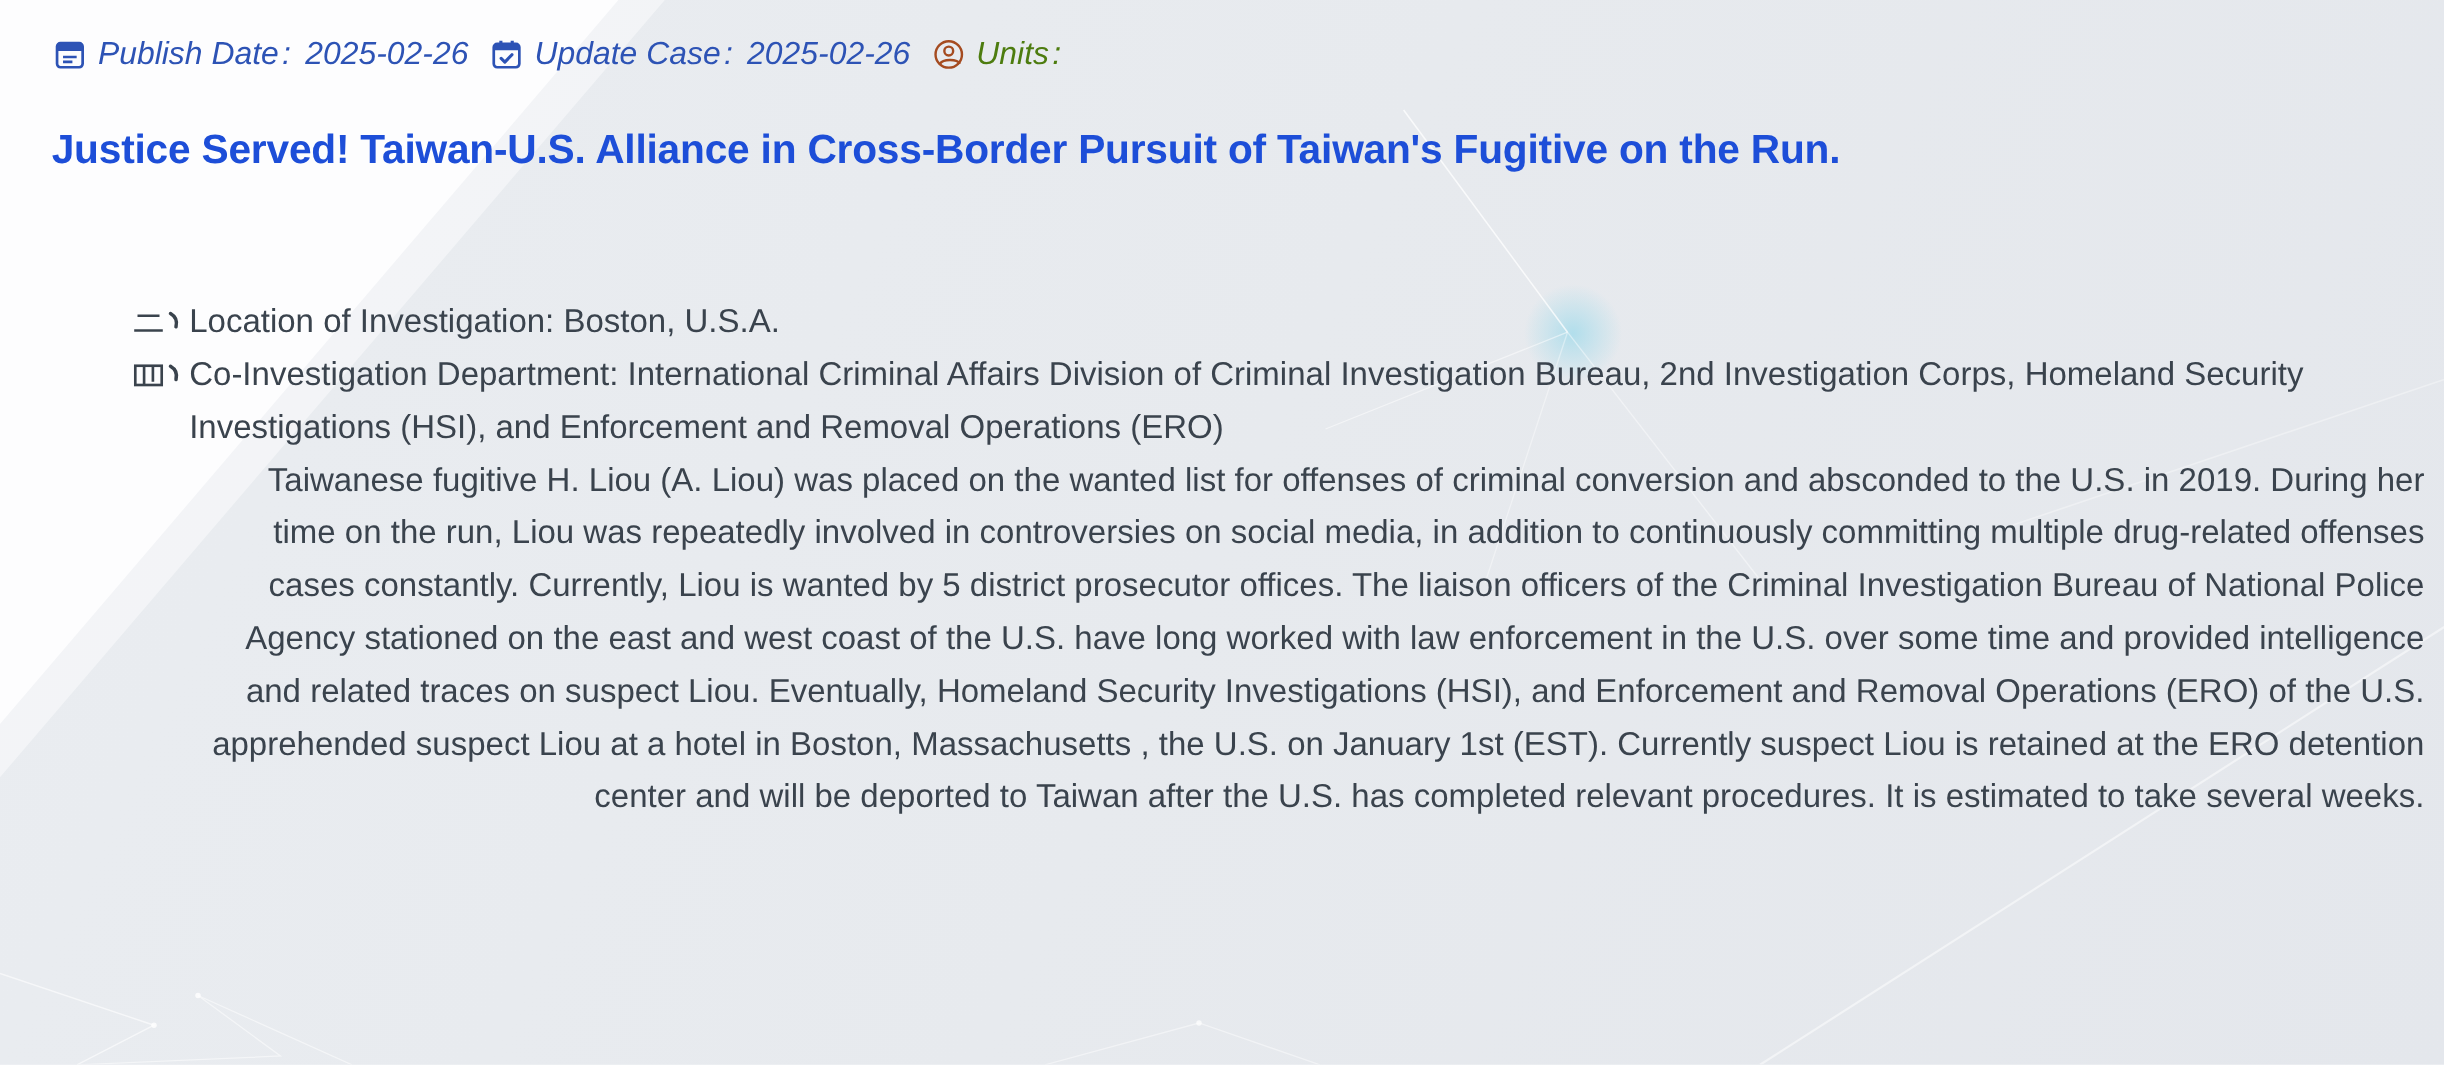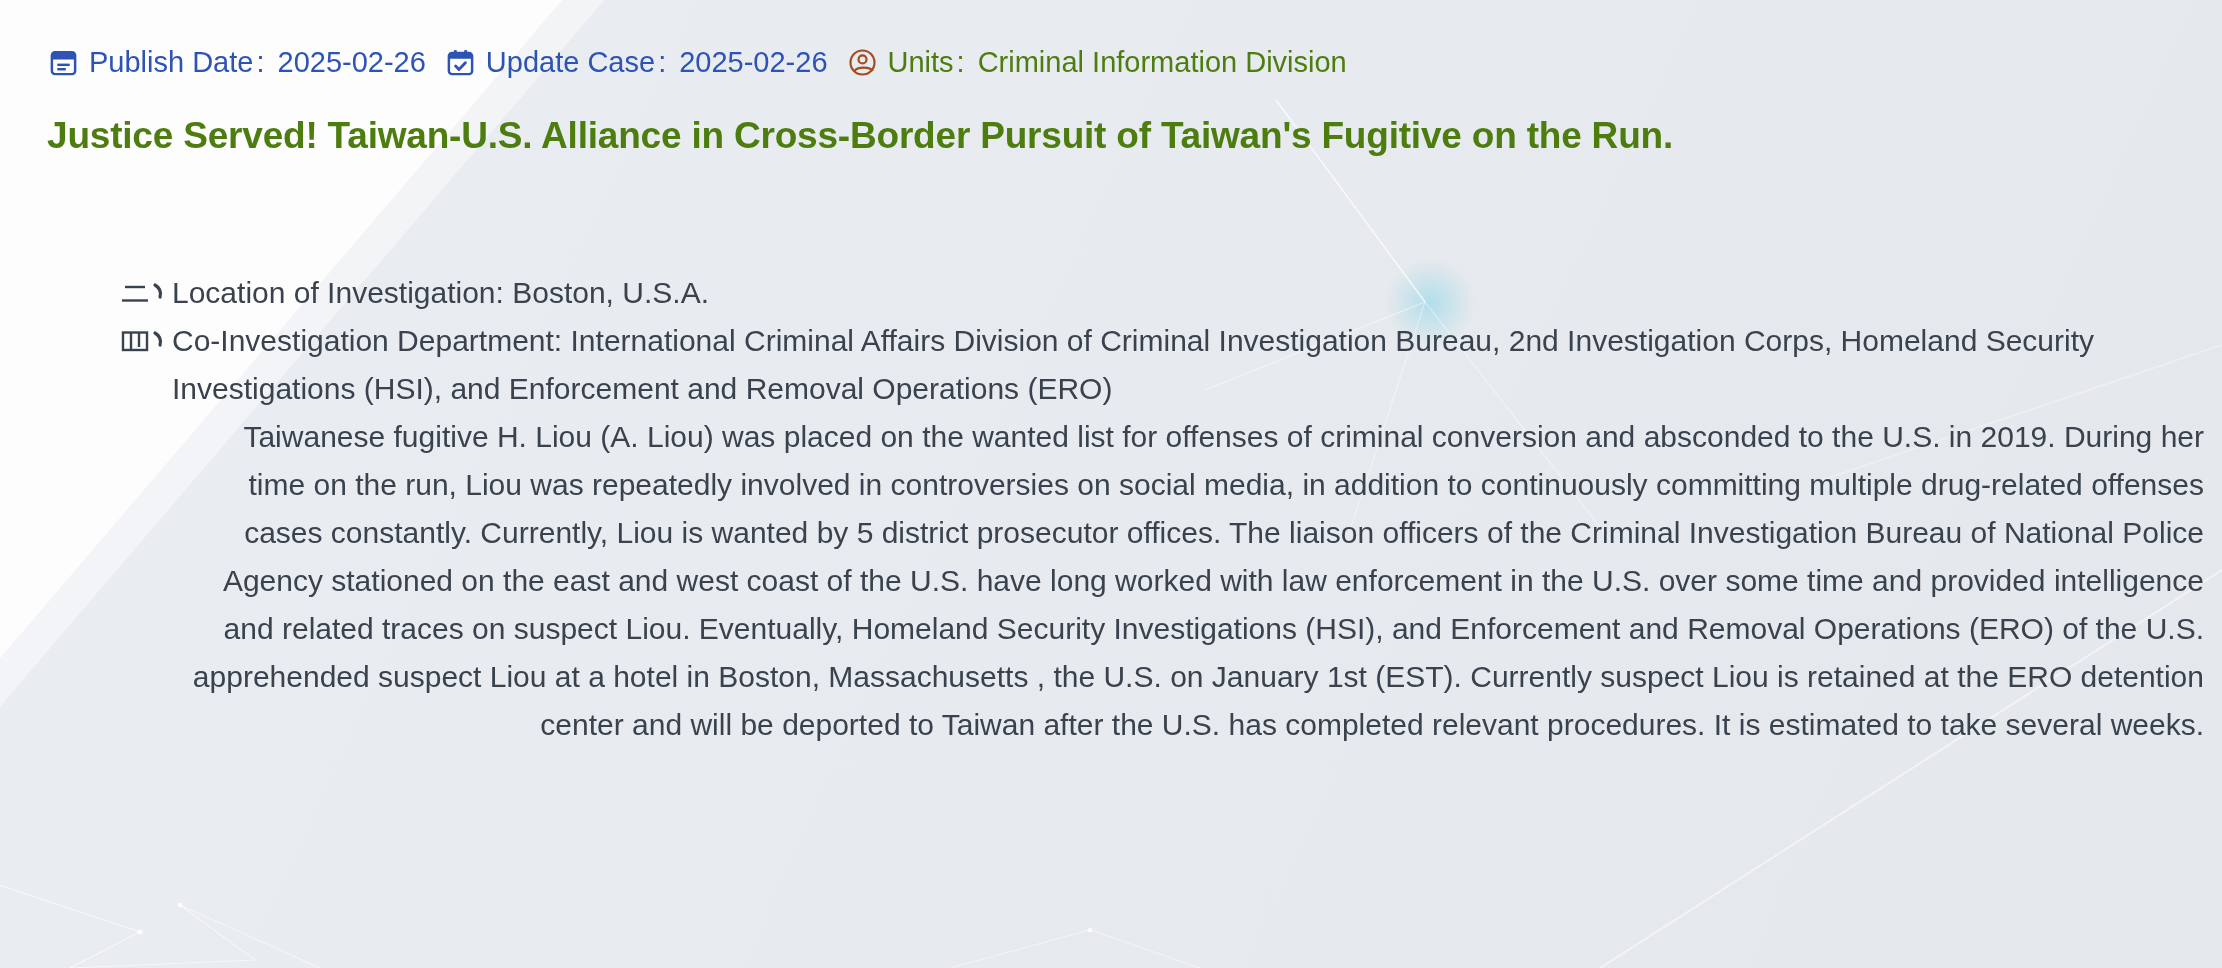--- a/index.html
+++ b/index.html
@@ -16,30 +16,30 @@
   .bg-wedge-soft{position:absolute;inset:0;background:rgba(255,255,255,.45);
     clip-path:polygon(0 0, 27.2% 0, 0 73%);}
   .bg-wedge{position:absolute;inset:0;background:#fdfdfe;
     clip-path:polygon(0 0, 25.3% 0, 0 68%);}
   .bg-glow{position:absolute;left:1385px;top:258px;width:90px;height:90px;
     background:radial-gradient(circle,rgba(168,220,235,.85) 0%,rgba(168,220,235,0) 70%);}
   .bg-decor{position:absolute;inset:0;}
   .bg-decor line,.bg-decor polyline{fill:none;}
 
   
-  .meta{position:absolute;left:48px;top:46px;display:flex;
-    font-size:29px;color:#2d53b5;white-space:nowrap;}
+  .meta{position:absolute;left:48px;top:33px;display:flex;
+    font-size:29px;color:#2d53b5;white-space:nowrap;font-style:italic;}
   .meta-item{display:flex;align-items:center;margin-right:19px;}
   .meta-icon{width:31px;height:31px;margin-right:10px;flex:0 0 auto;}
   .meta-item.units{color:#4d7c0f;}
   .sep{margin:0 13px 0 3px;}
 
   
   .title{position:absolute;left:47px;top:112px;margin:0;
-    font-size:37px;font-weight:bold;color:#4d7c0f;letter-spacing:-.2px;
+    font-size:37px;font-weight:bold;color:#1d4ed8;letter-spacing:-.2px;
     line-height:1.3;white-space:nowrap;}
 
   
   .list{position:absolute;left:118px;top:269px;width:2086px;
     font-size:30px;line-height:48px;color:#3a434d;}
   .item{display:flex;align-items:flex-start;}
   .marker{flex:0 0 54px;width:54px;}
   .marker-svg{width:52px;height:34px;display:block;margin-top:7px;}
   .marker-svg line,.marker-svg rect,.marker-svg path{
     stroke:#3a434d;stroke-width:2.4;fill:none;stroke-linecap:butt;}
@@ -99,21 +99,20 @@
         <span>2025-02-26</span>
     </div>
     <div class="meta-item units">
       <svg class="meta-icon ic" viewBox="0 0 24 24">
         <circle cx="12" cy="12" r="9.3" fill="none" stroke="#a54b20" stroke-width="1.7"></circle>
         <circle cx="12" cy="9.6" r="3.1" fill="none" stroke="#a54b20" stroke-width="1.7"></circle>
         <path d="M5.9 18.6 C7.7 15 18.1 15 19.9 18.6" fill="none" stroke="#a54b20" stroke-width="1.7"></path>
       </svg>
       <span>Units</span>
         <span class="sep">:</span>
-        <span>Criminal Information Division</span>
     </div>
   </div>
 
   <h1 class="title">Justice Served! Taiwan-U.S. Alliance in Cross-Border Pursuit of Taiwan's Fugitive on the Run.</h1>
 
   <div class="list">
 
 
     <div class="item">
       <span class="marker">

